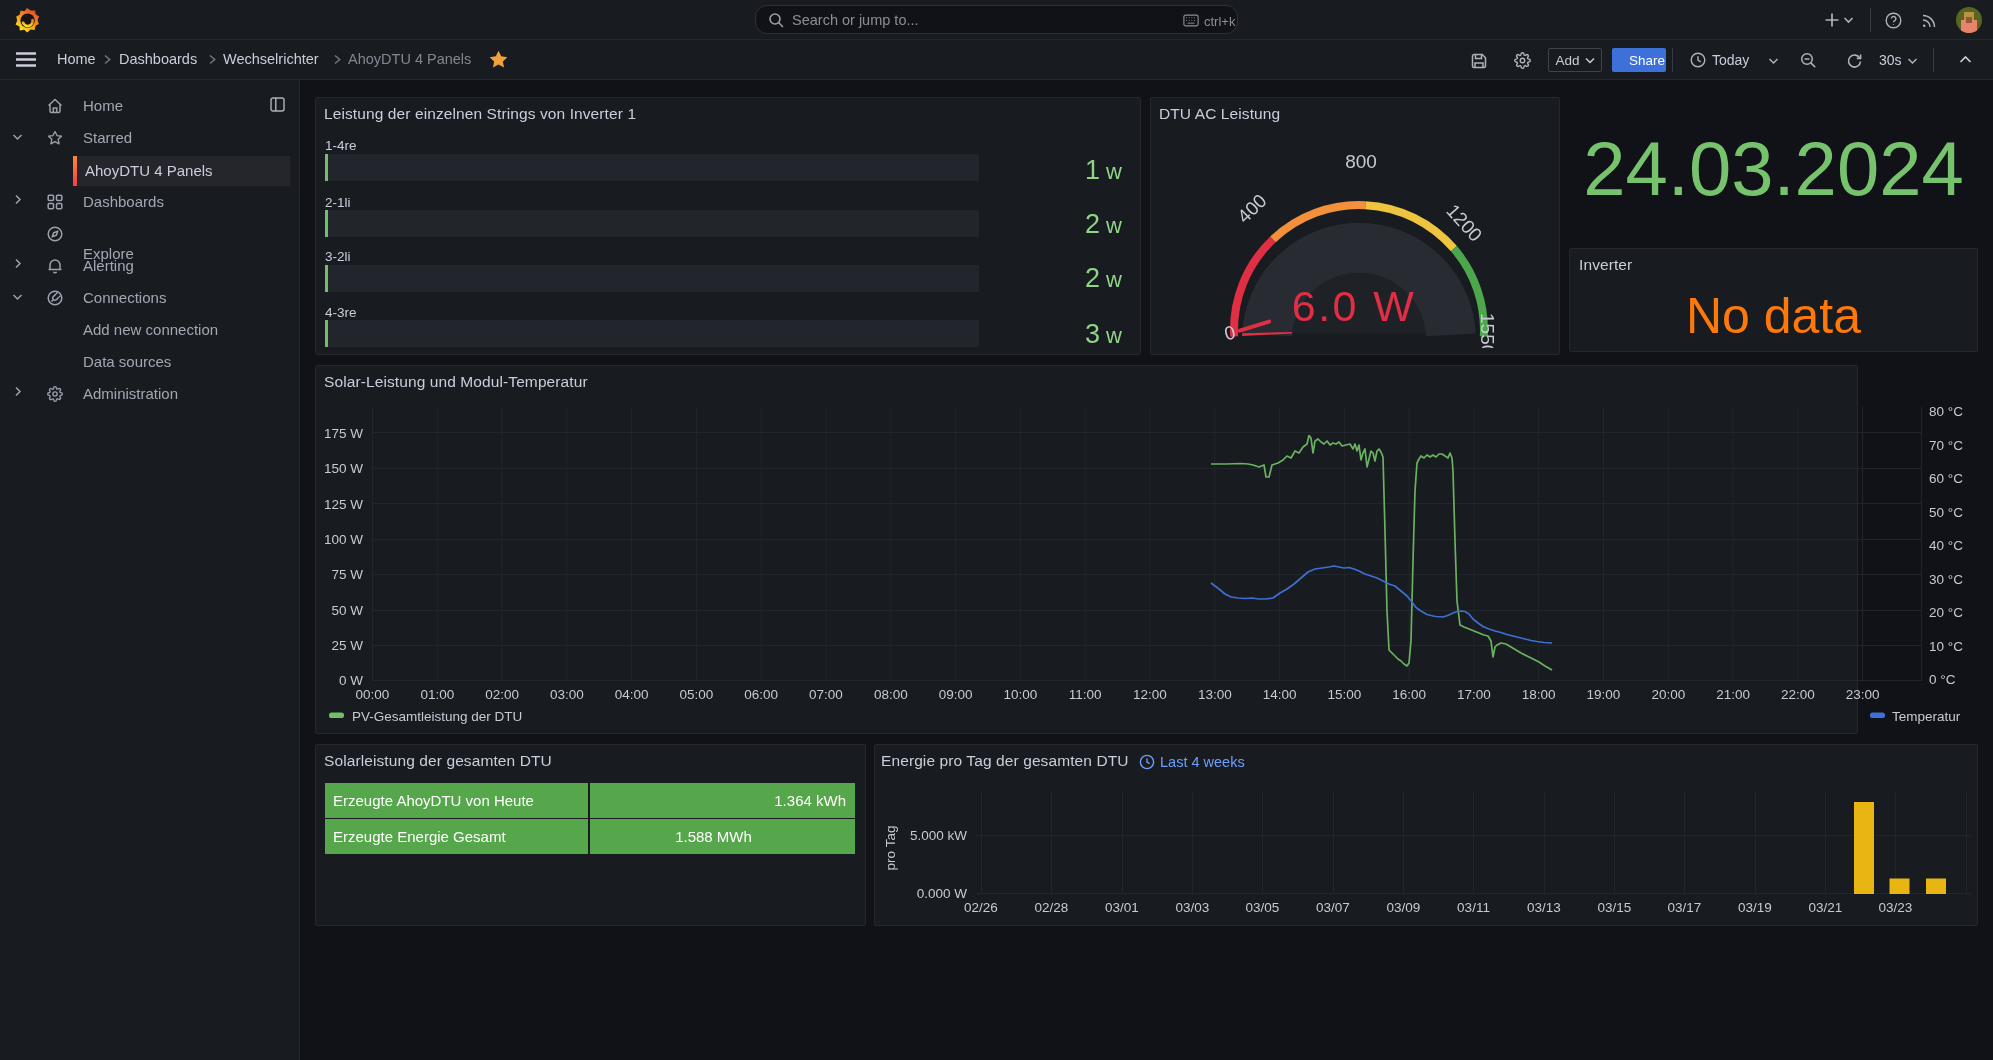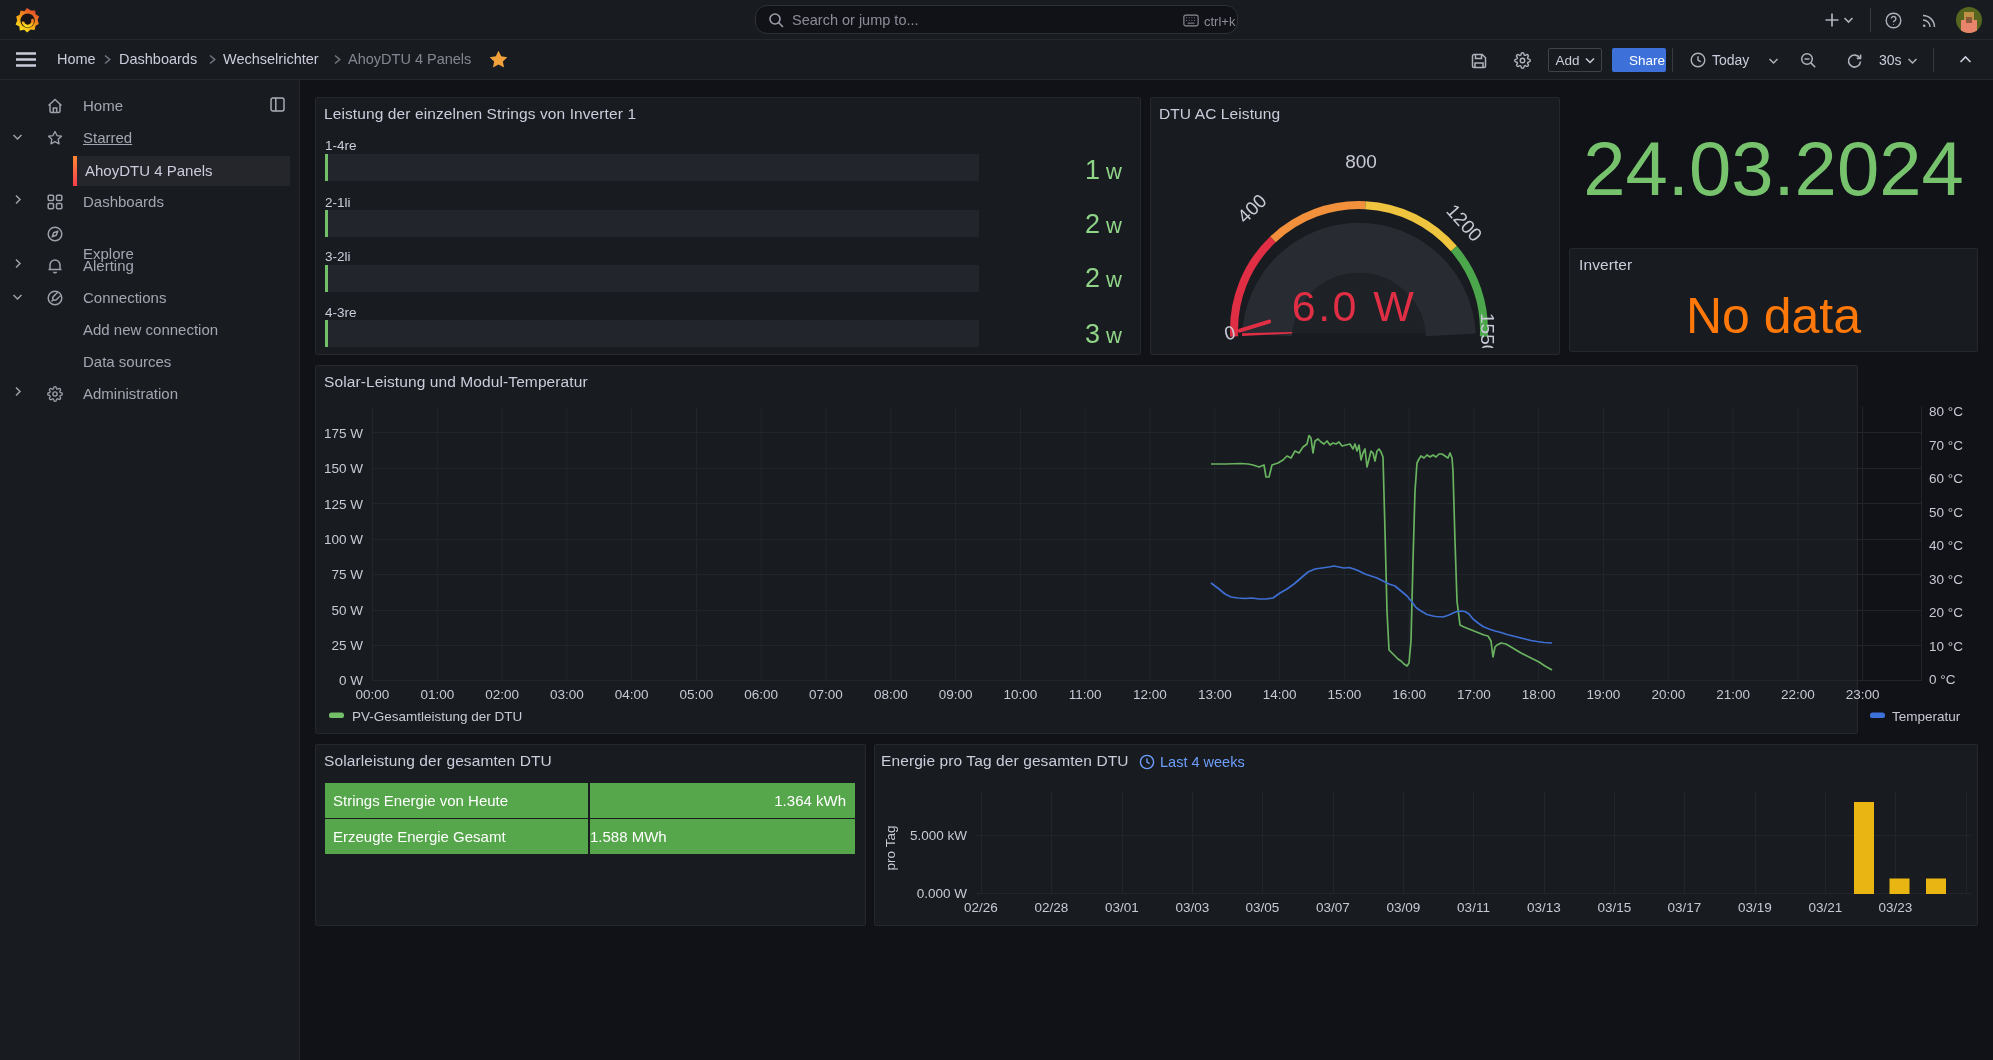--- a/index.html
+++ b/index.html
@@ -167,21 +167,21 @@
     <path d="M1.5 7.5 L8 1.5 L14.5 7.5 M3 6.5 V13 a1.5 1.5 0 0 0 1.5 1.5 h7 a1.5 1.5 0 0 0 1.5-1.5 V6.5 M6.3 14.5 V10 h3.4 v4.5"></path>
   </svg>
   <div class="navitem" style="top:18px;">Home</div>
 
   <svg class="icon" style="left:12px; top:53px;" width="11" height="8" viewBox="0 0 11 8" fill="none" stroke="#9DA1AC" stroke-width="1.5">
       <path d="M1.5 2 L5.5 6 L9.5 2"></path>
     </svg>
   <svg class="icon" style="left:47px; top:50px;" width="16" height="16" viewBox="0 0 19 19" fill="none" stroke="#9DA1AC" stroke-width="1.6">
     <path d="M9.5 1.8 L11.9 6.6 L17.2 7.4 L13.3 11.1 L14.3 16.4 L9.5 13.9 L4.7 16.4 L5.7 11.1 L1.8 7.4 L7.1 6.6 Z" stroke-linejoin="round"></path>
   </svg>
-  <div class="navitem" style="top:50px;text-decoration:underline;">Starred</div>
+  <div class="navitem" style="top:50px;">Starred</div>
 
   <div class="abs" style="left:73px; top:76px; width:217px; height:30px; background:#24262C;"></div>
   <div class="abs" style="left:73px; top:76px; width:4px; height:30px; background:linear-gradient(#F55F3E,#F83;); background:linear-gradient(180deg,#FF8833,#F53E4C);"></div>
   <div class="navitem" style="left:85px; top:83px; color:#CCCCDC;">AhoyDTU 4 Panels</div>
 
   <svg class="icon" style="left:14px; top:114px;" width="8" height="11" viewBox="0 0 8 11" fill="none" stroke="#9DA1AC" stroke-width="1.5">
       <path d="M2 1.5 L6 5.5 L2 9.5"></path>
     </svg>
   <svg class="icon" style="left:47px; top:114px;" width="16" height="16" viewBox="0 0 16 16" fill="none" stroke="#9DA1AC" stroke-width="1.5">
     <rect x="1.2" y="1.2" width="5.3" height="5.3" rx="1"></rect>
@@ -349,24 +349,24 @@
     <rect x="13" y="346.5" width="15" height="5.5" rx="2.6" fill="#73BF69"></rect>
     <text x="36" y="355" font-size="13.5" fill="#C9C9D6">PV-Gesamtleistung der DTU</text>
     <rect x="1554" y="346.5" width="15" height="5.5" rx="2.6" fill="#3C71D9"></rect>
     <text x="1576" y="355" font-size="13.5" fill="#C9C9D6">Temperatur</text>
   </svg>
 </div>
 
 <div id="panelF" class="panel" style="left:315px; top:744px; width:551px; height:182px;">
   <div class="ptitle">Solarleistung der gesamten DTU</div>
   <div class="abs" style="left:9px; top:38px; width:530px; height:71px; background:#181B1F; font-size:15px; color:#FFFFFF;">
-    <div class="abs" style="left:0; top:0; width:263px; height:35px; background:#56A64B; line-height:35px; padding-left:8px;">Strings Energie von Heute</div>
+    <div class="abs" style="left:0; top:0; width:263px; height:35px; background:#56A64B; line-height:35px; padding-left:8px;">Erzeugte AhoyDTU von Heute</div>
     <div class="abs" style="left:265px; top:0; width:265px; height:35px; background:#56A64B; line-height:35px; text-align:right; padding-right:9px;">1.364 kWh</div>
     <div class="abs" style="left:0; top:36px; width:263px; height:35px; background:#56A64B; line-height:35px; padding-left:8px;">Erzeugte Energie Gesamt</div>
-    <div class="abs" style="left:265px; top:36px; width:265px; height:35px; background:#56A64B; line-height:35px; text-align:left; padding-right:18px;">1.588 MWh</div>
+    <div class="abs" style="left:265px; top:36px; width:265px; height:35px; background:#56A64B; line-height:35px; text-align:center; padding-right:18px;">1.588 MWh</div>
   </div>
 </div>
 
 <div id="panelG" class="panel" style="left:874px; top:744px; width:1104px; height:182px;">
   <div class="ptitle" style="left:6px;">Energie pro Tag der gesamten DTU</div>
   <svg class="icon" style="left:264px; top:9px;" width="16" height="16" viewBox="0 0 16 16" fill="none" stroke="#6E9FFF" stroke-width="1.4">
     <circle cx="8" cy="8" r="6.6"></circle>
       <path d="M8 4.4 V8.2 L10.6 9.7"></path>
   </svg>
   <div class="abs" style="left:285px; top:9px; font-size:14.5px; color:#6E9FFF;">Last 4 weeks</div>

